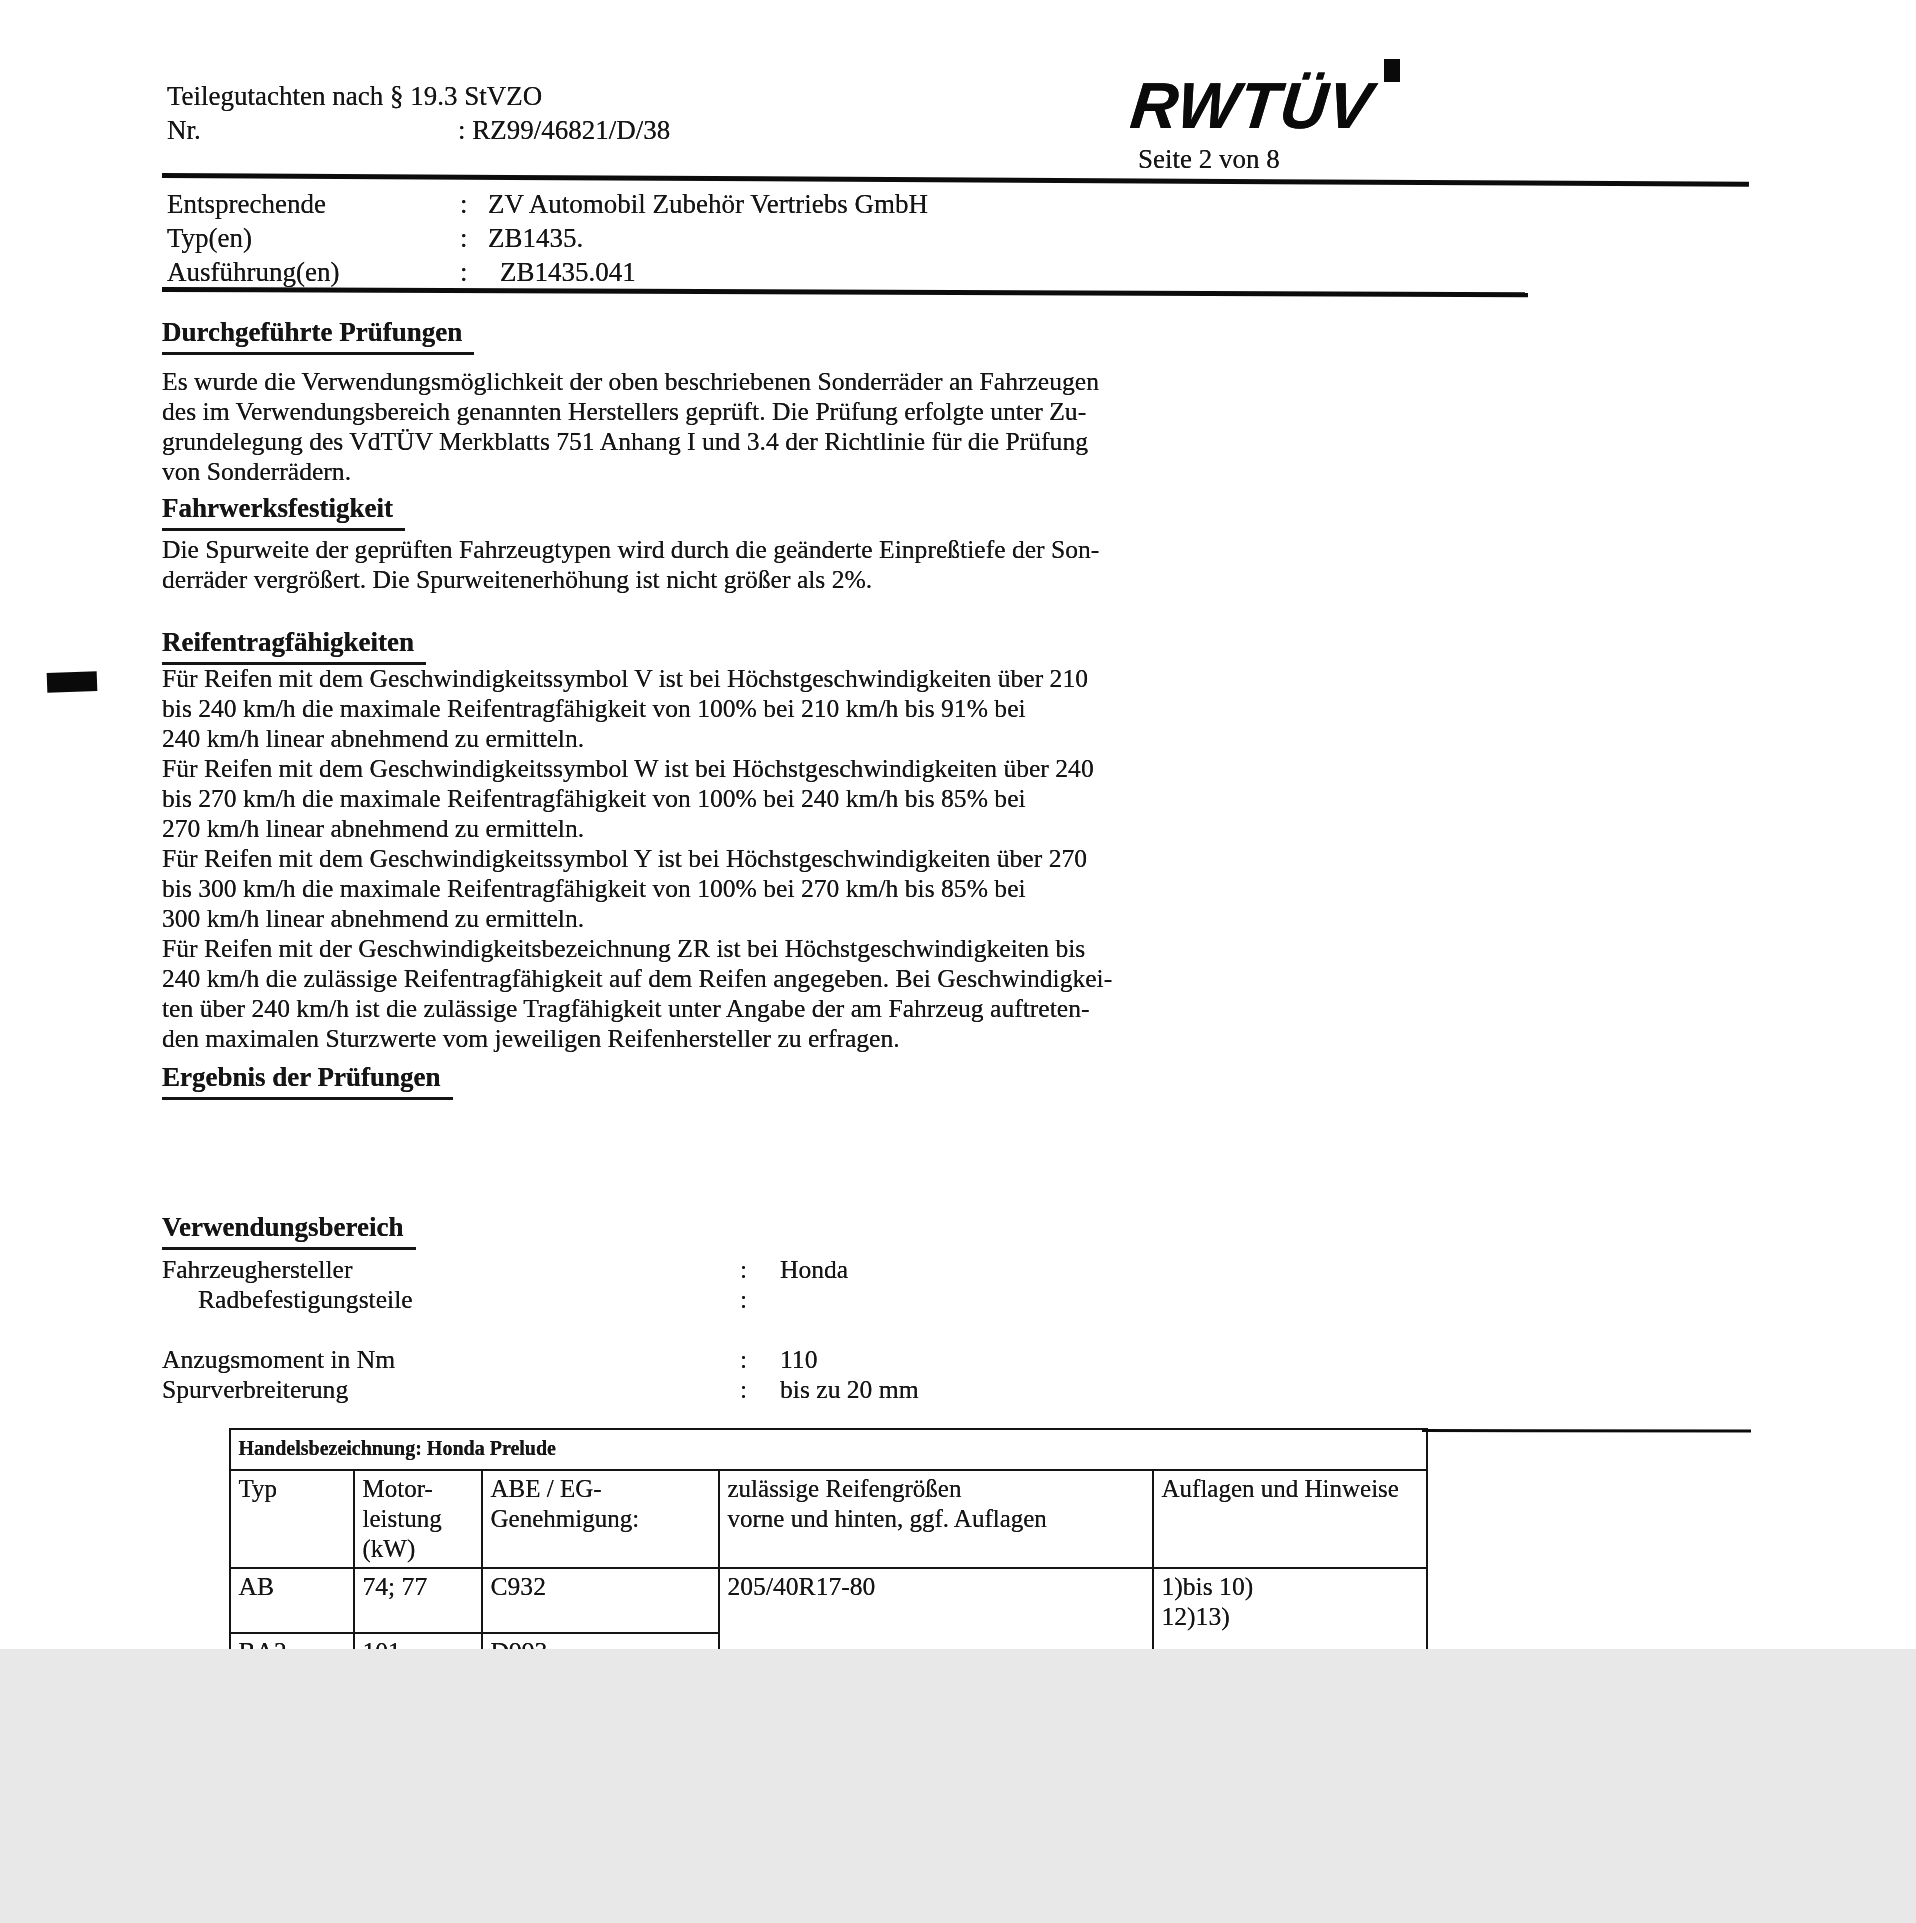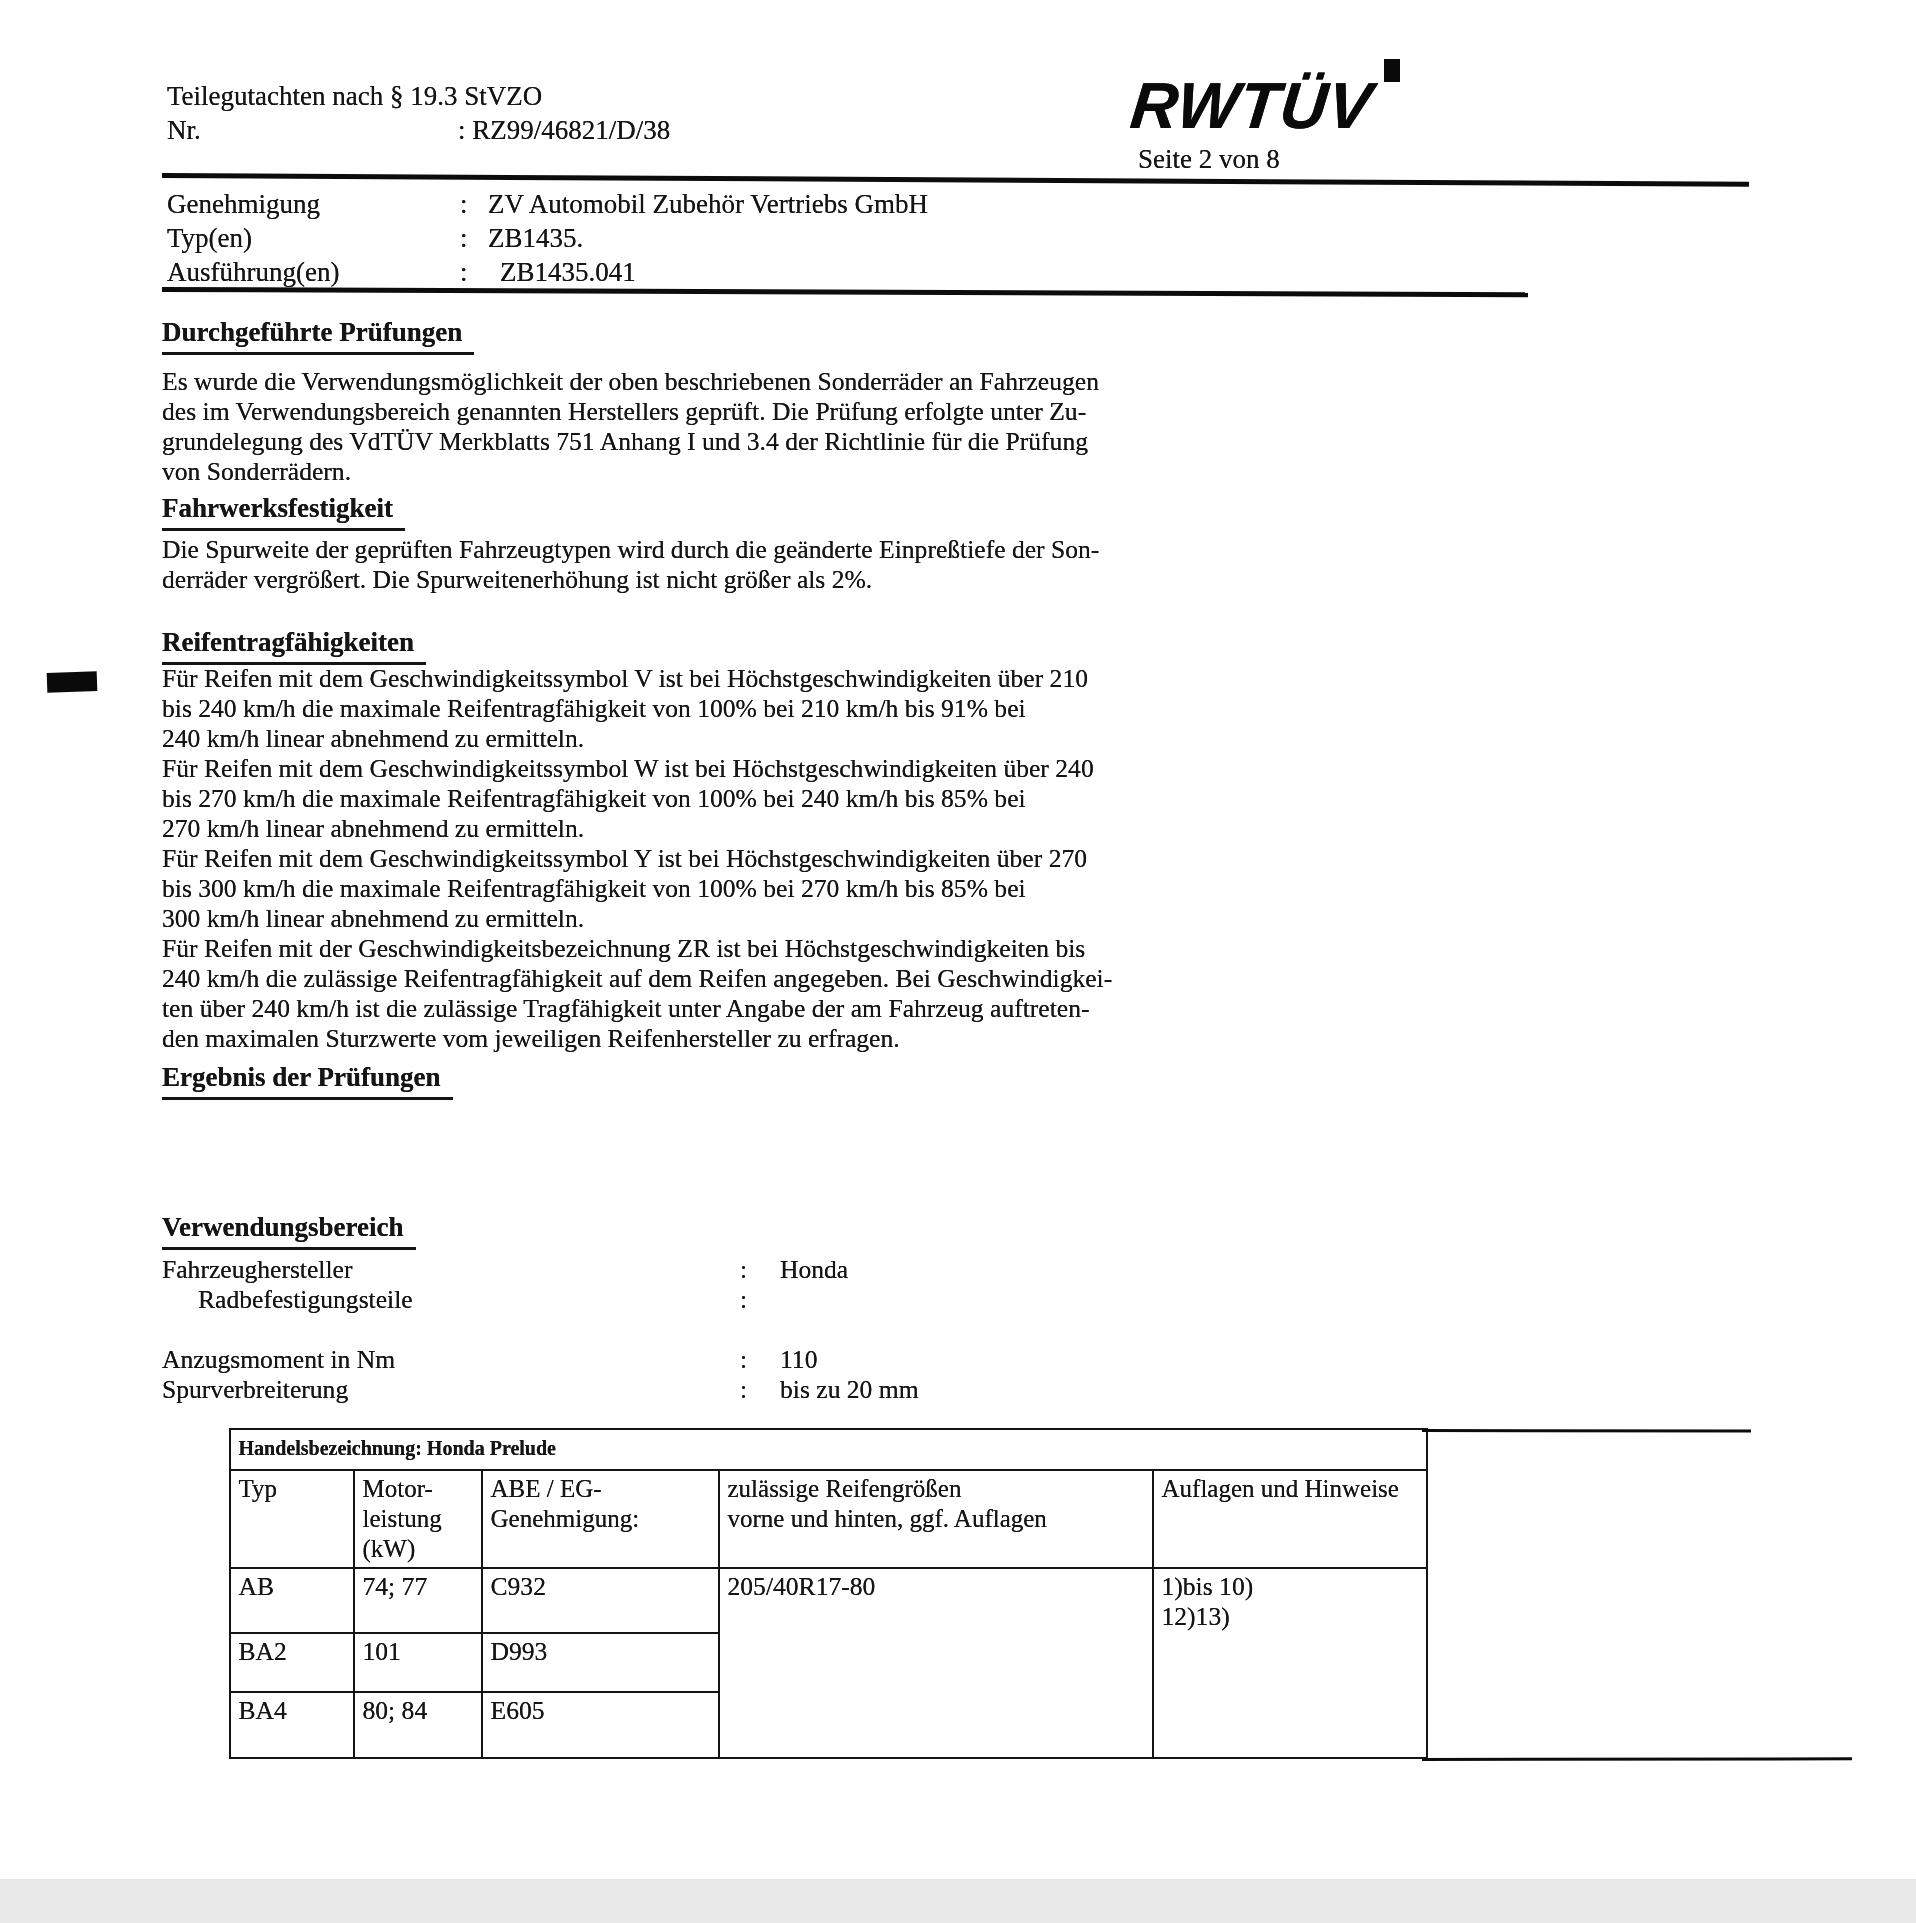--- a/index.html
+++ b/index.html
@@ -1,18 +1,18 @@
 <!DOCTYPE html>
 <html style="font-size:12px"><head>
 <meta charset="utf-8">
 <style>
   html,body{margin:0;padding:0;background:#e8e8e8;}
   .page{
     position:relative;
-    width:1916px;height:1879px;
+    width:1916px;height:1649px;
     background:#ffffff;
     overflow:hidden;
     font-family:"Liberation Serif","DejaVu Serif",serif;
     color:#151515;
     text-shadow:0 0 0.5px rgba(0,0,0,0.85);
   }
   .abs{position:absolute;}
   .t34{font-size:25.6px;line-height:30px;}
   .t36{font-size:27px;line-height:33px;}
   .bold{font-weight:normal;}
@@ -57,21 +57,21 @@
   <div class="abs t36" style="left:167px;top:80px;">Teilegutachten nach § 19.3 StVZO</div>
   <div class="abs t36" style="left:167px;top:114px;">Nr.</div>
   <div class="abs t36 bold" style="left:458px;top:114px;">: RZ99/46821/D/38</div>
 
   <div class="abs logo" style="left:1131px;top:72px;">RWTÜV</div>
   <div class="abs t36 bold" style="left:1138px;top:143px;">Seite 2 von 8</div>
   <div class="abs mark" style="left:1384px;top:59px;width:16px;height:22.5px;"></div>
 
   <div class="abs hline" style="left:162px;top:173px;width:1587px;height:5.3px;transform:rotate(0.32deg);"></div>
 
-  <div class="abs t36" style="left:167px;top:188px;">Genehmigung</div>
+  <div class="abs t36" style="left:167px;top:188px;">Entsprechende</div>
   <div class="abs t36" style="left:460px;top:188px;">:</div>
   <div class="abs t36 bold" style="left:488px;top:188px;">ZV Automobil Zubehör Vertriebs GmbH</div>
 
   <div class="abs t36" style="left:167px;top:222px;">Typ(en)</div>
   <div class="abs t36" style="left:460px;top:222px;">:</div>
   <div class="abs t36 bold" style="left:488px;top:222px;">ZB1435.</div>
 
   <div class="abs t36" style="left:167px;top:256px;">Ausführung(en)</div>
   <div class="abs t36" style="left:460px;top:256px;">:</div>
   <div class="abs t36 bold" style="left:500px;top:256px;">ZB1435.041</div>

